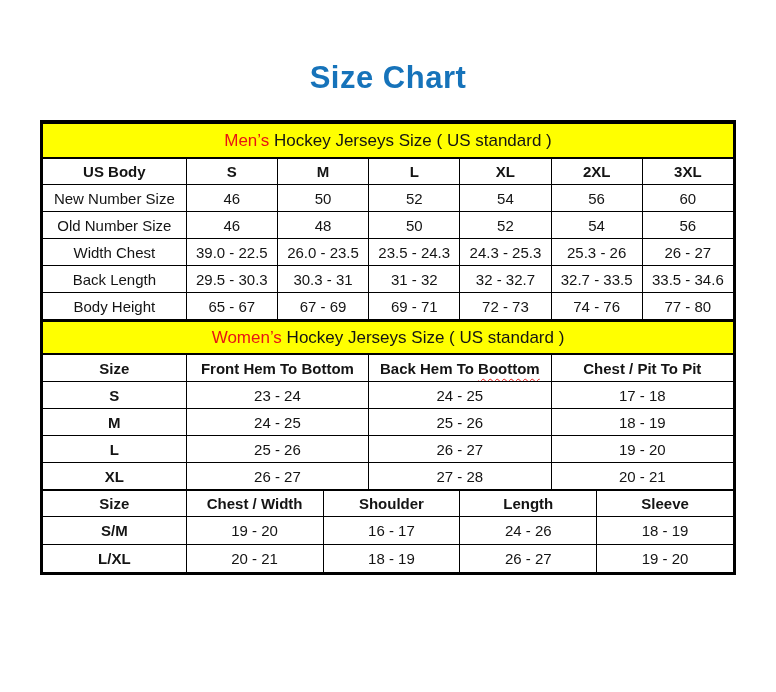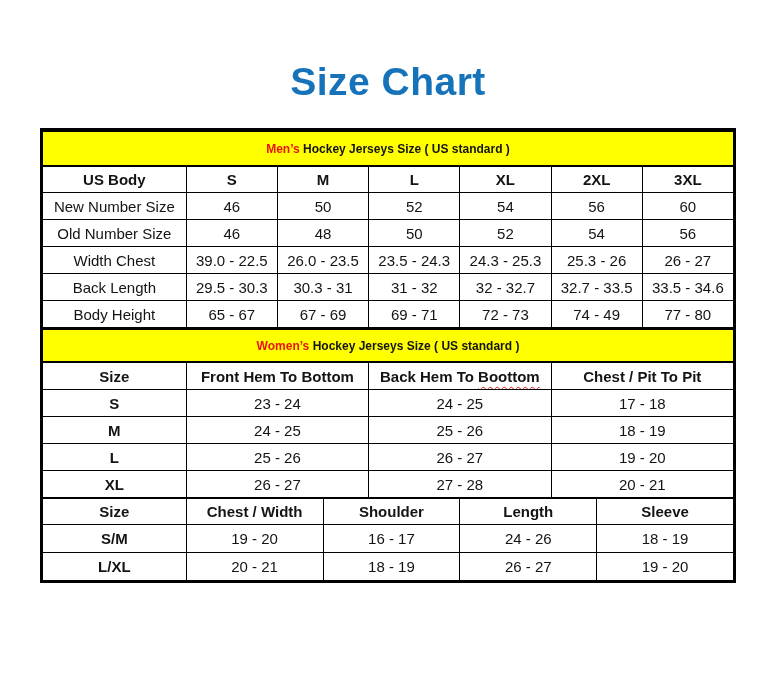--- a/index.html
+++ b/index.html
@@ -7,21 +7,21 @@
     width: 776px; height: 692px;
     background: #ffffff;
     font-family: "Liberation Sans", sans-serif;
     color: #141414;
     overflow: hidden;
   }
   .page-title {
     padding-top: 60px;
     margin: 0;
     text-align: center;
-    font-size: 39px;
+    font-size: 31px;
     font-weight: bold;
     letter-spacing: 0.5px;
     color: var(--title-blue, #1673BA);
   }
   .chart-wrap {
     width: 692px;
     margin: 24px auto 0 auto;
     border: 2px solid var(--grid-black, #000);
   }
   table.size-table {
@@ -33,22 +33,22 @@
     border: 1px solid var(--grid-black, #000);
     text-align: center;
     vertical-align: middle;
     padding: 0 2px;
     font-size: 15px;
     overflow: hidden;
     white-space: nowrap;
   }
   tr.band td {
     background: var(--band-yellow, #FFFF00);
-    font-weight: bold;
-    font-size: 12px;
+    font-weight: normal;
+    font-size: 17px;
     border-top: 2px solid var(--grid-black, #000);
     border-bottom: 2px solid var(--grid-black, #000);
   }
   tr.band .hl { color: var(--accent-red, #E81414); }
   tr.head th { font-weight: bold; }
   td.rowlabel { font-weight: normal; }
   td.rowlabel-bold { font-weight: bold; }
   
   .t-mens tr.band td   { height: 33px; }
   .t-mens tr.head th   { height: 25px; }
@@ -129,21 +129,21 @@
       <td>32 - 32.7</td>
       <td>32.7 - 33.5</td>
       <td>33.5 - 34.6</td>
     </tr>
     <tr class="data">
       <td class="rowlabel">Body Height</td>
       <td>65 - 67</td>
       <td>67 - 69</td>
       <td>69 - 71</td>
       <td>72 - 73</td>
-      <td>74 - 49</td>
+      <td>74 - 76</td>
       <td>77 - 80</td>
     </tr>
   </tbody>
     </table>
 
   <table class="size-table t-womens">
     <colgroup>
         <col class="c-first">
         <col span="3">
       </colgroup>

